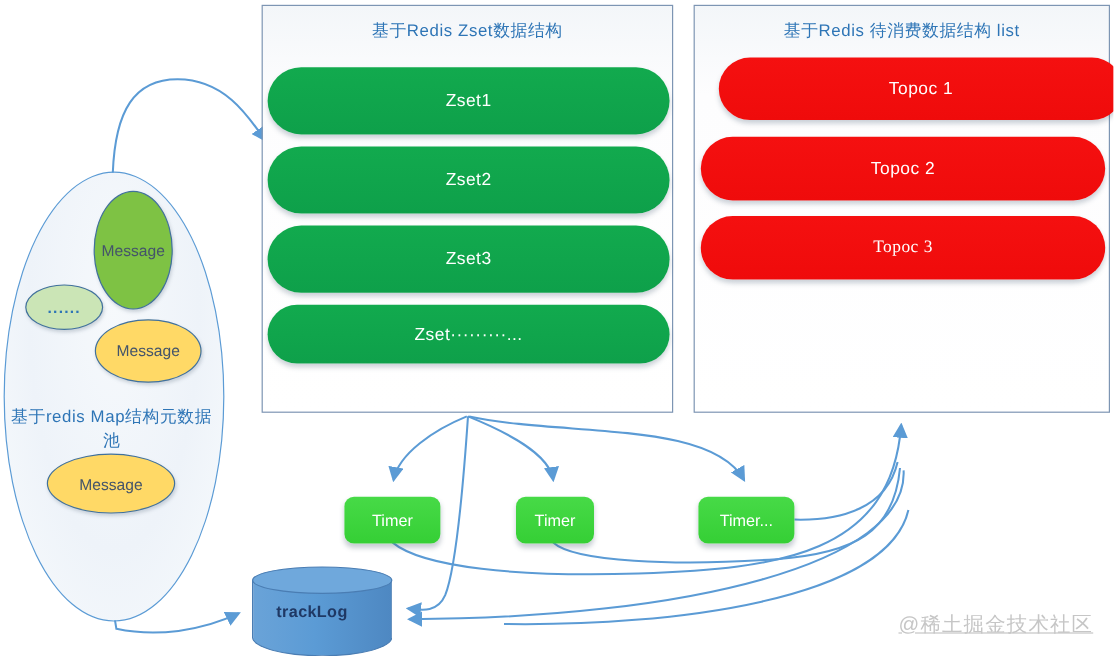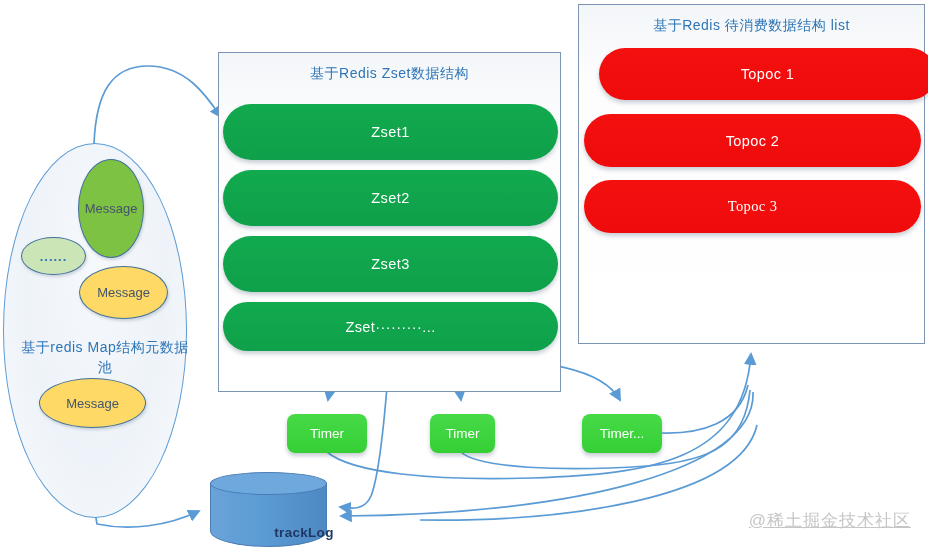--- a/index.html
+++ b/index.html
@@ -87,44 +87,44 @@
   </div>
 
   <div class="node mini-ellipse lt-green" style="left:21px;top:237px;width:65px;height:38px;">
     <span>......</span>
   </div>
 
   <div class="node mini-ellipse yellow" style="left:79px;top:266px;width:89px;height:53px;">
     <span>Message</span>
   </div>
 
-  <div class="node pool-label" style="left:7px;top:337px;width:172px;margin-left:12px;">基于redis Map结构元数据池</div>
+  <div class="node pool-label" style="left:7px;top:337px;width:172px;">基于redis Map结构元数据池</div>
 
   <div class="node mini-ellipse yellow" style="left:39px;top:378px;width:107px;height:50px;">
     <span>Message</span>
   </div>
 
-  <div class="node panel" style="left:218px;top:4px;width:343px;height:340px;margin-top:48px;">
+  <div class="node panel" style="left:218px;top:4px;width:343px;height:340px;">
     <div class="panel-title">基于Redis Zset数据结构</div>
     <div class="pill green" style="left:4px;top:51px;width:335px;height:56px;">Zset1</div>
     <div class="pill green" style="left:4px;top:117px;width:335px;height:56px;">Zset2</div>
     <div class="pill green" style="left:4px;top:183px;width:335px;height:56px;">Zset3</div>
     <div class="pill green" style="left:4px;top:249px;width:335px;height:49px;">Zset·········...</div>
   </div>
 
   <div class="node panel" style="left:578px;top:4px;width:347px;height:340px;">
     <div class="panel-title">基于Redis 待消费数据结构 list</div>
     <div class="pill red" style="left:20px;top:43px;width:337px;height:52px;">Topoc 1</div>
     <div class="pill red" style="left:5px;top:109px;width:337px;height:53px;">Topoc 2</div>
     <div class="pill red" style="left:5px;top:175px;width:337px;height:53px;font-family:Liberation Serif, serif;">Topoc 3</div>
   </div>
 
   <div class="node timer" style="left:287px;top:414px;width:80px;height:39px;">Timer</div>
   <div class="node timer" style="left:430px;top:414px;width:65px;height:39px;">Timer</div>
   <div class="node timer" style="left:582px;top:414px;width:80px;height:39px;">Timer...</div>
 
   <div class="node cyl-body" style="left:210px;top:483px;width:117px;height:64px;"></div>
   <div class="node cyl-top" style="left:210px;top:472px;width:117px;height:23px;"></div>
-  <div class="cyl-label" style="left:210px;top:525px;width:100px;padding-left:44px;">trackLog</div>
+  <div class="cyl-label" style="left:210px;top:502px;width:100px;">trackLog</div>
 
   <div class="node watermark" style="right:17px;top:509px;text-decoration:underline;">@稀土掘金技术社区</div>
 
 </div>
 
 </body></html>

